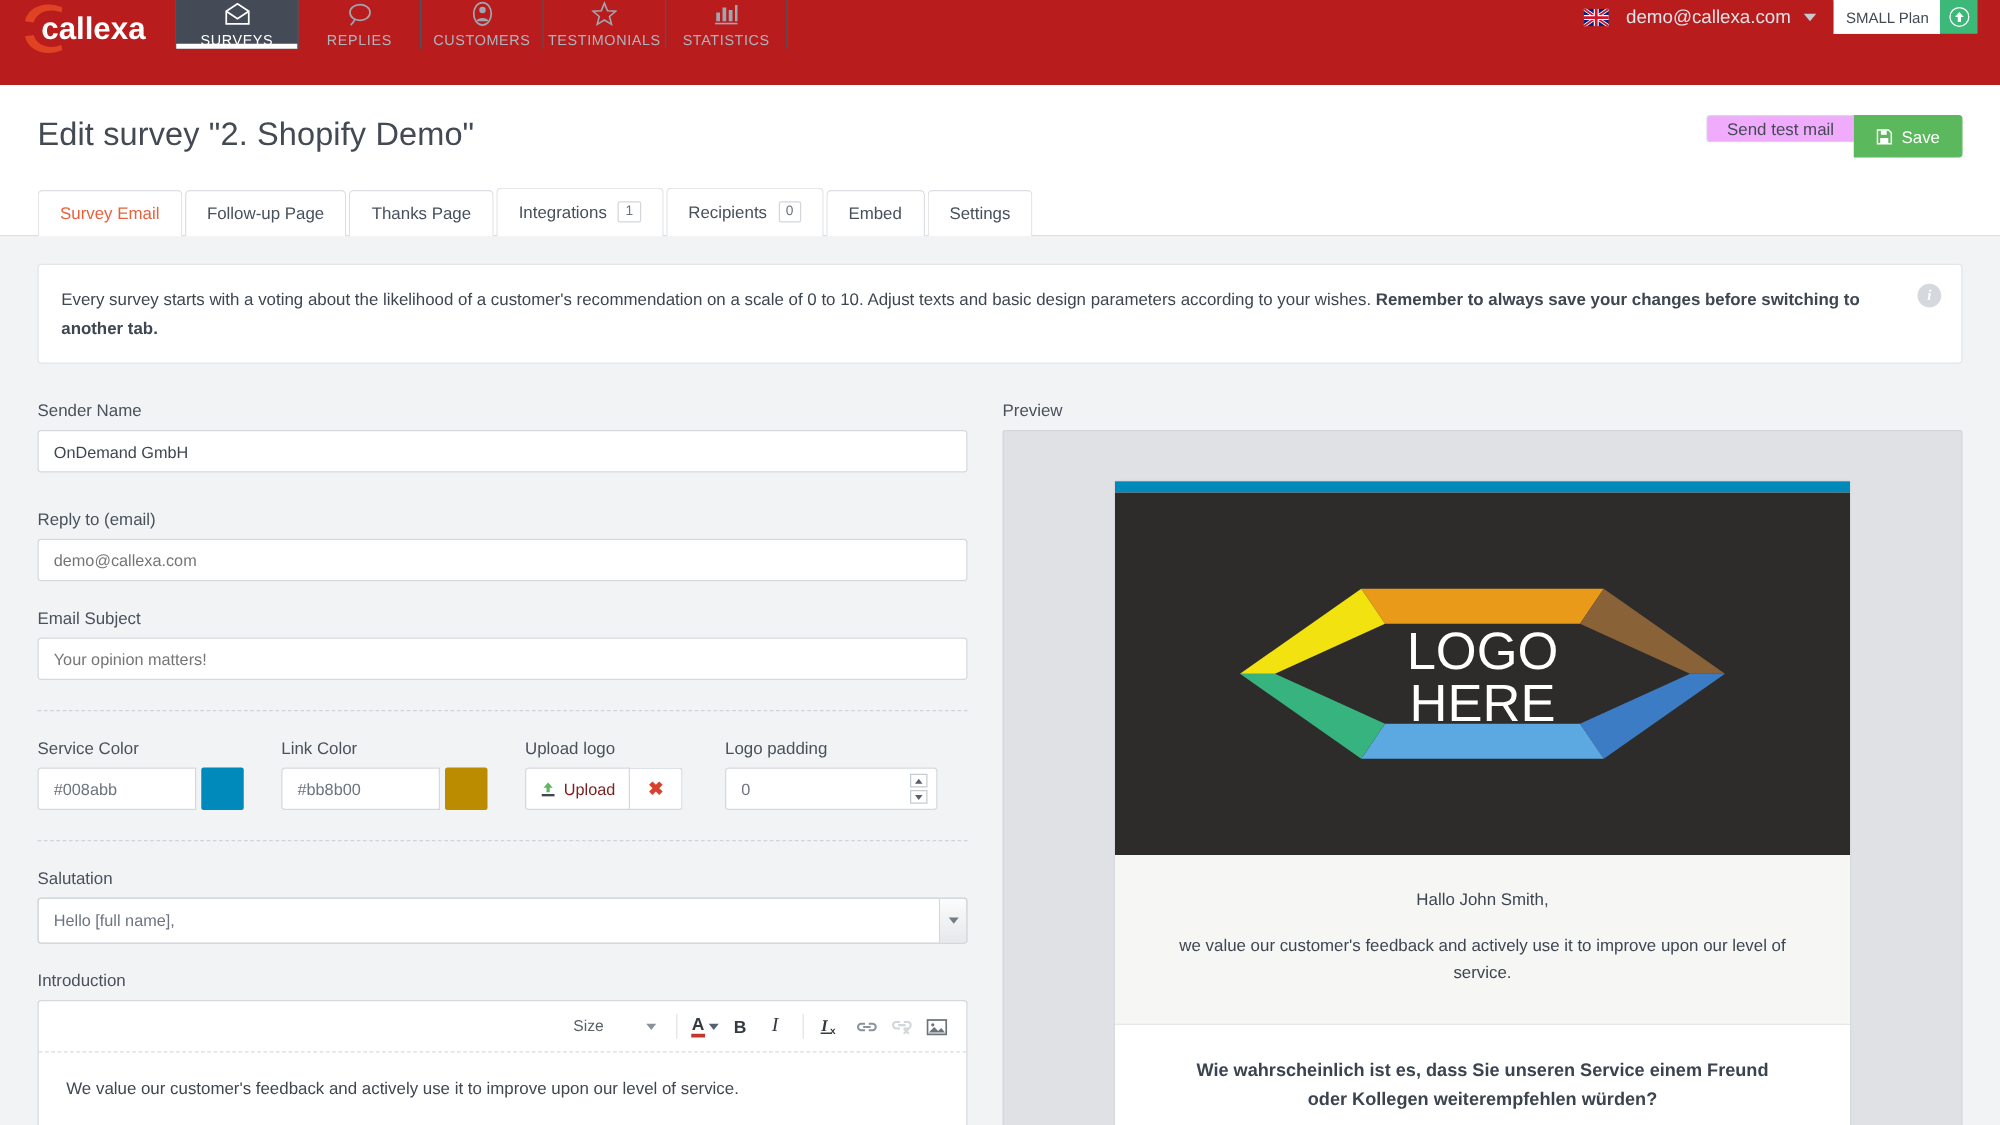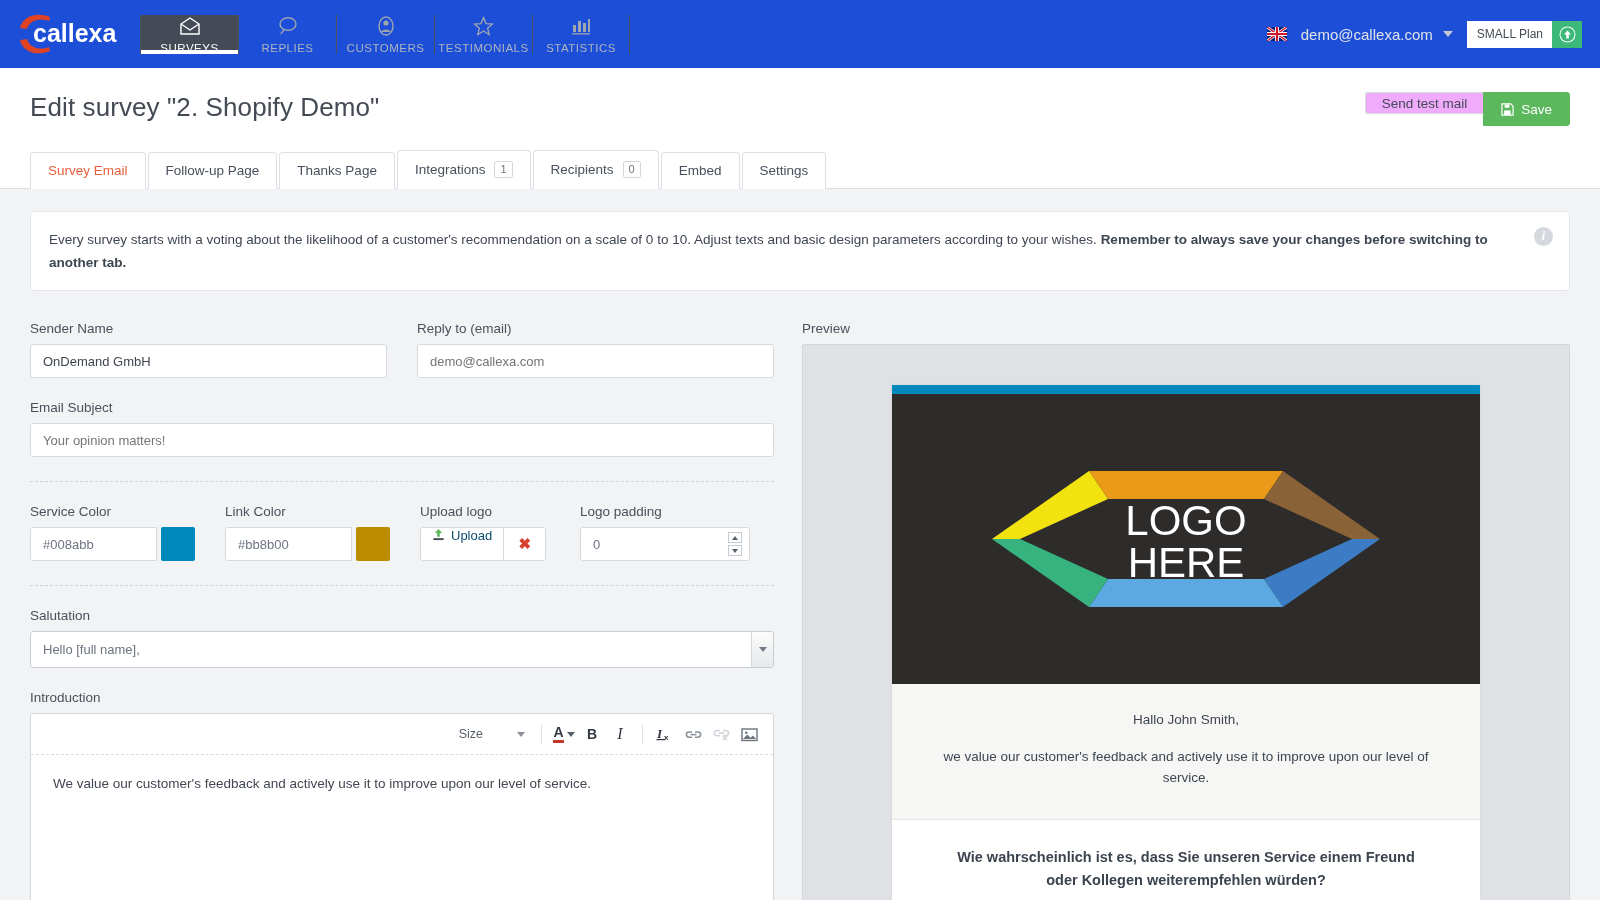--- a/index.html
+++ b/index.html
@@ -5,22 +5,22 @@
   * { box-sizing: border-box; margin: 0; padding: 0; }
   html, body {
     width: 1600px; height: 900px;
     font-family: "Liberation Sans", sans-serif;
     background: #f2f3f5;
     overflow: hidden;
   }
 
   
   .topnav {
-    height: 68px; background: #1d4ed8;
-    display: flex; align-items: center; position: relative;
+    height: 68px; background: #b91c1c;
+    display: flex; align-items: flex-start; position: relative;
   }
   .logo-wrap {
     width: 140px; display: flex; align-items: center; justify-content: center;
     position: relative;
   }
   .logo-svg { display: block; }
 
   .nav-items { display: flex; align-items: stretch; }
   .nav-item {
     width: 98px; display: flex; flex-direction: column;
@@ -125,42 +125,42 @@
   .lbl {
     font-size: 13.5px; color: #49515c; margin-bottom: 8px; display: block;
   }
   .inp {
     width: 100%; height: 34px; border: 1px solid #d5d9de; border-radius: 3px;
     background: #fff; font-size: 13px; color: #6d7480; padding: 0 12px;
     font-family: "Liberation Sans", sans-serif; outline: none;
   }
   .inp.filled { color: #3f4651; }
 
-  .row2 { display: flex; gap: 30px; }
+  .row2 { display: flex; gap: 30px; flex-direction: column; }
   .row2 > div { flex: 1; }
   .fgroup { margin-bottom: 22px; }
 
   .divider {
     border-top: 1px dashed #cfd4da; margin: 24px 0 22px 0;
   }
 
   .colors-row { display: flex; gap: 30px; align-items: flex-end; }
   .color-field { width: 165px; }
   .color-input-wrap { display: flex; }
   .color-input-wrap .inp { border-radius: 3px 0 0 3px; }
   .swatch {
     width: 34px; height: 34px; flex: none; border-radius: 2px;
     margin-left: 4px; cursor: pointer;
   }
   .upload-field { width: 130px; }
   .upload-group { display: flex; }
   .btn-upload {
     background: #fff; border: 1px solid #d5d9de; height: 34px;
-    font-size: 13px; color: #0c4a6e; padding: 0 11px; cursor: pointer;
-    display: flex; gap: 6px; border-radius: 3px 0 0 3px;
+    font-size: 13px; color: #7f1d1d; padding: 0 11px; cursor: pointer;
+    display: flex; align-items: center; gap: 6px; border-radius: 3px 0 0 3px;
   }
   .btn-del {
     background: #fff; border: 1px solid #d5d9de; border-left: none;
     height: 34px; width: 42px; cursor: pointer; border-radius: 0 3px 3px 0;
     display: flex; align-items: center; justify-content: center;
     color: #d9412f; font-size: 15px; font-weight: 700;
   }
   .pad-field { width: 170px; }
   .pad-wrap { position: relative; }
   .spinner {

